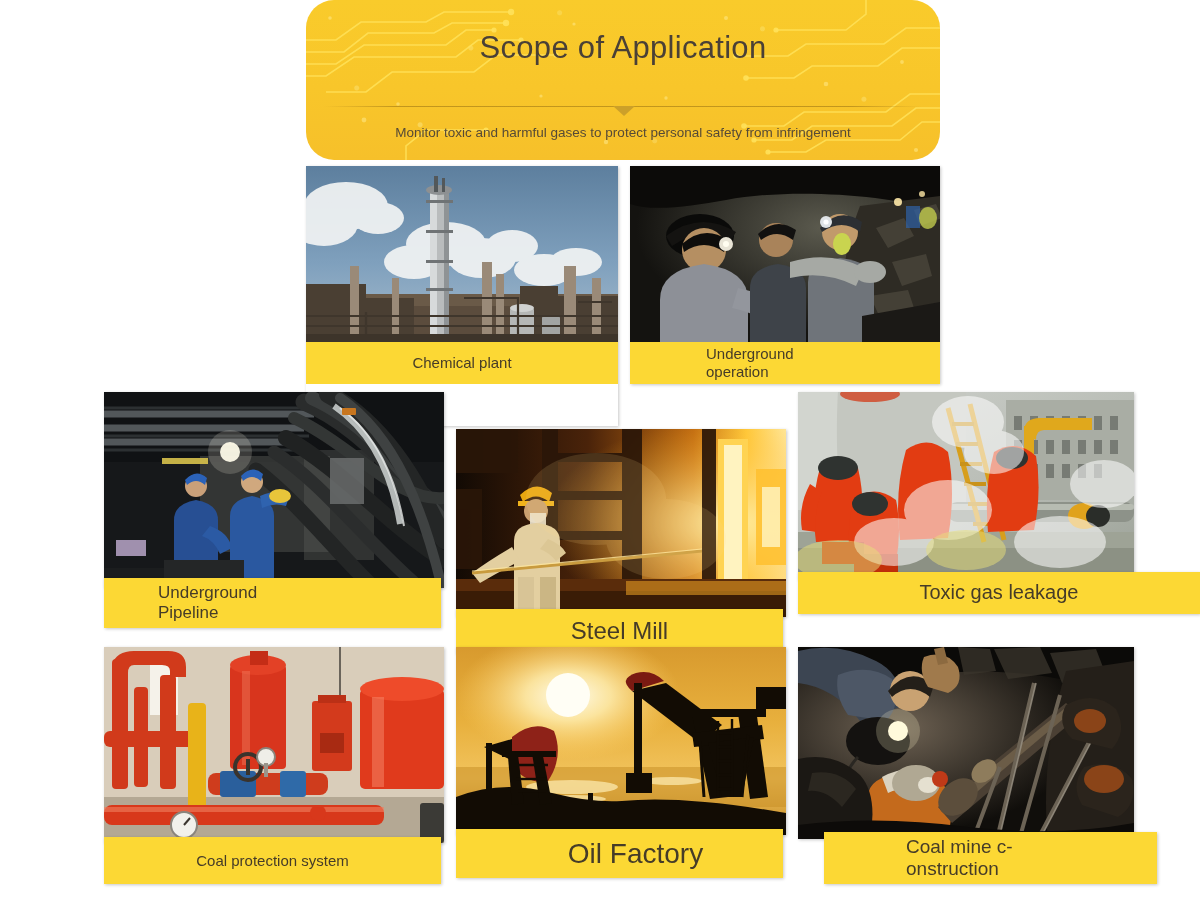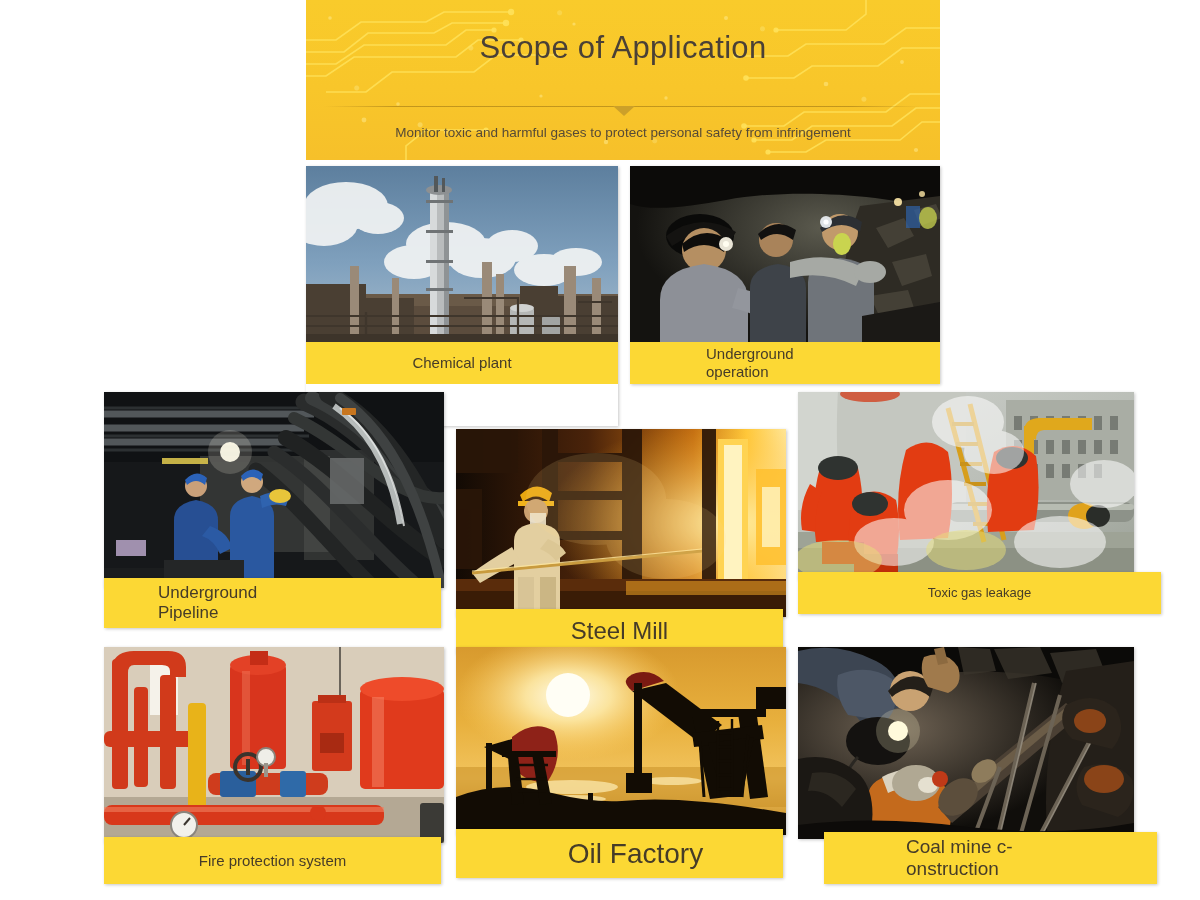--- a/index.html
+++ b/index.html
@@ -18,20 +18,21 @@
     background:
       radial-gradient(circle at 18% 78%, rgba(255,255,190,.30) 0 2px, transparent 3px),
       radial-gradient(circle at 26% 30%, rgba(255,255,190,.25) 0 2px, transparent 3px),
       radial-gradient(circle at 8% 55%, rgba(255,255,190,.25) 0 2px, transparent 3px),
       radial-gradient(circle at 72% 18%, rgba(255,255,190,.22) 0 2px, transparent 3px),
       radial-gradient(circle at 88% 62%, rgba(255,255,190,.25) 0 2px, transparent 3px),
       radial-gradient(circle at 55% 88%, rgba(255,255,190,.22) 0 2px, transparent 3px),
       radial-gradient(circle at 40% 8%,  rgba(255,255,190,.20) 0 2px, transparent 3px),
       linear-gradient(180deg,#F9CB2B 0%, #F8C62A 55%, #F6C02A 100%);
     overflow:hidden;
+    border-radius:28px;
   }
   .banner svg.circuit{
     position:absolute; left:0; top:0; width:634px; height:160px;
     pointer-events:none;
   }
   .banner-title{
     position:absolute; left:0; top:30px; width:634px;
     text-align:center;
     font-size:31px; color:#4a4036; letter-spacing:.3px;
     font-weight:400;
@@ -510,21 +511,21 @@
         <ellipse cx="96" cy="150" rx="40" ry="24"></ellipse>
         <ellipse cx="306" cy="92" rx="34" ry="24"></ellipse>
         <ellipse cx="262" cy="150" rx="46" ry="26"></ellipse>
       </g>
       <g fill="#e8e07a" opacity=".5">
         <ellipse cx="40" cy="168" rx="44" ry="20"></ellipse>
         <ellipse cx="168" cy="158" rx="40" ry="20"></ellipse>
       </g>
     </svg>
   </div>
-  <div class="caption center shadow" style="left:0; top:180px; width:363px; height:42px; font-size:13px;">
+  <div class="caption center shadow" style="left:0; top:180px; width:402px; height:42px; font-size:20px;">
     <span class="cap-txt">Toxic gas leakage</span>
   </div>
 </div>
 
 <div class="panel" style="left:104px; top:647px; width:340px; height:237px;">
   <div class="photo shadow" style="width:340px;height:196px;">
     <svg width="340" height="196" viewBox="0 0 340 196">
       <rect width="340" height="196" fill="#cfc2ae"></rect>
       <rect x="0" y="0" width="340" height="150" fill="#d9cdba"></rect>
       <rect x="0" y="150" width="340" height="46" fill="#b4a894"></rect>
@@ -578,21 +579,21 @@
         <path d="M80 178 L86 171" stroke="#3a352e" stroke-width="2"></path>
       </g>
 
       <line x1="236" y1="0" x2="236" y2="48" stroke="#6a645b" stroke-width="2"></line>
 
       <rect x="316" y="156" width="24" height="40" fill="#3b3a36" rx="3"></rect>
       <circle cx="214" cy="166" r="8" fill="#d8381b"></circle>
     </svg>
   </div>
   <div class="caption center shadow" style="left:0; top:190px; width:337px; height:47px; font-size:15px;">
-    <span class="cap-txt">Fire protection system</span>
+    <span class="cap-txt">Coal protection system</span>
   </div>
 </div>
 
 <div class="panel" style="left:456px; top:647px; width:330px; height:237px;">
   <div class="photo shadow" style="width:330px;height:188px;">
     <svg width="330" height="188" viewBox="0 0 330 188">
       <defs>
         <linearGradient id="sunset" x1="0" y1="0" x2="0" y2="1">
           <stop offset="0%" stop-color="#d89a2e"></stop>
           <stop offset="40%" stop-color="#e8b03d"></stop>

